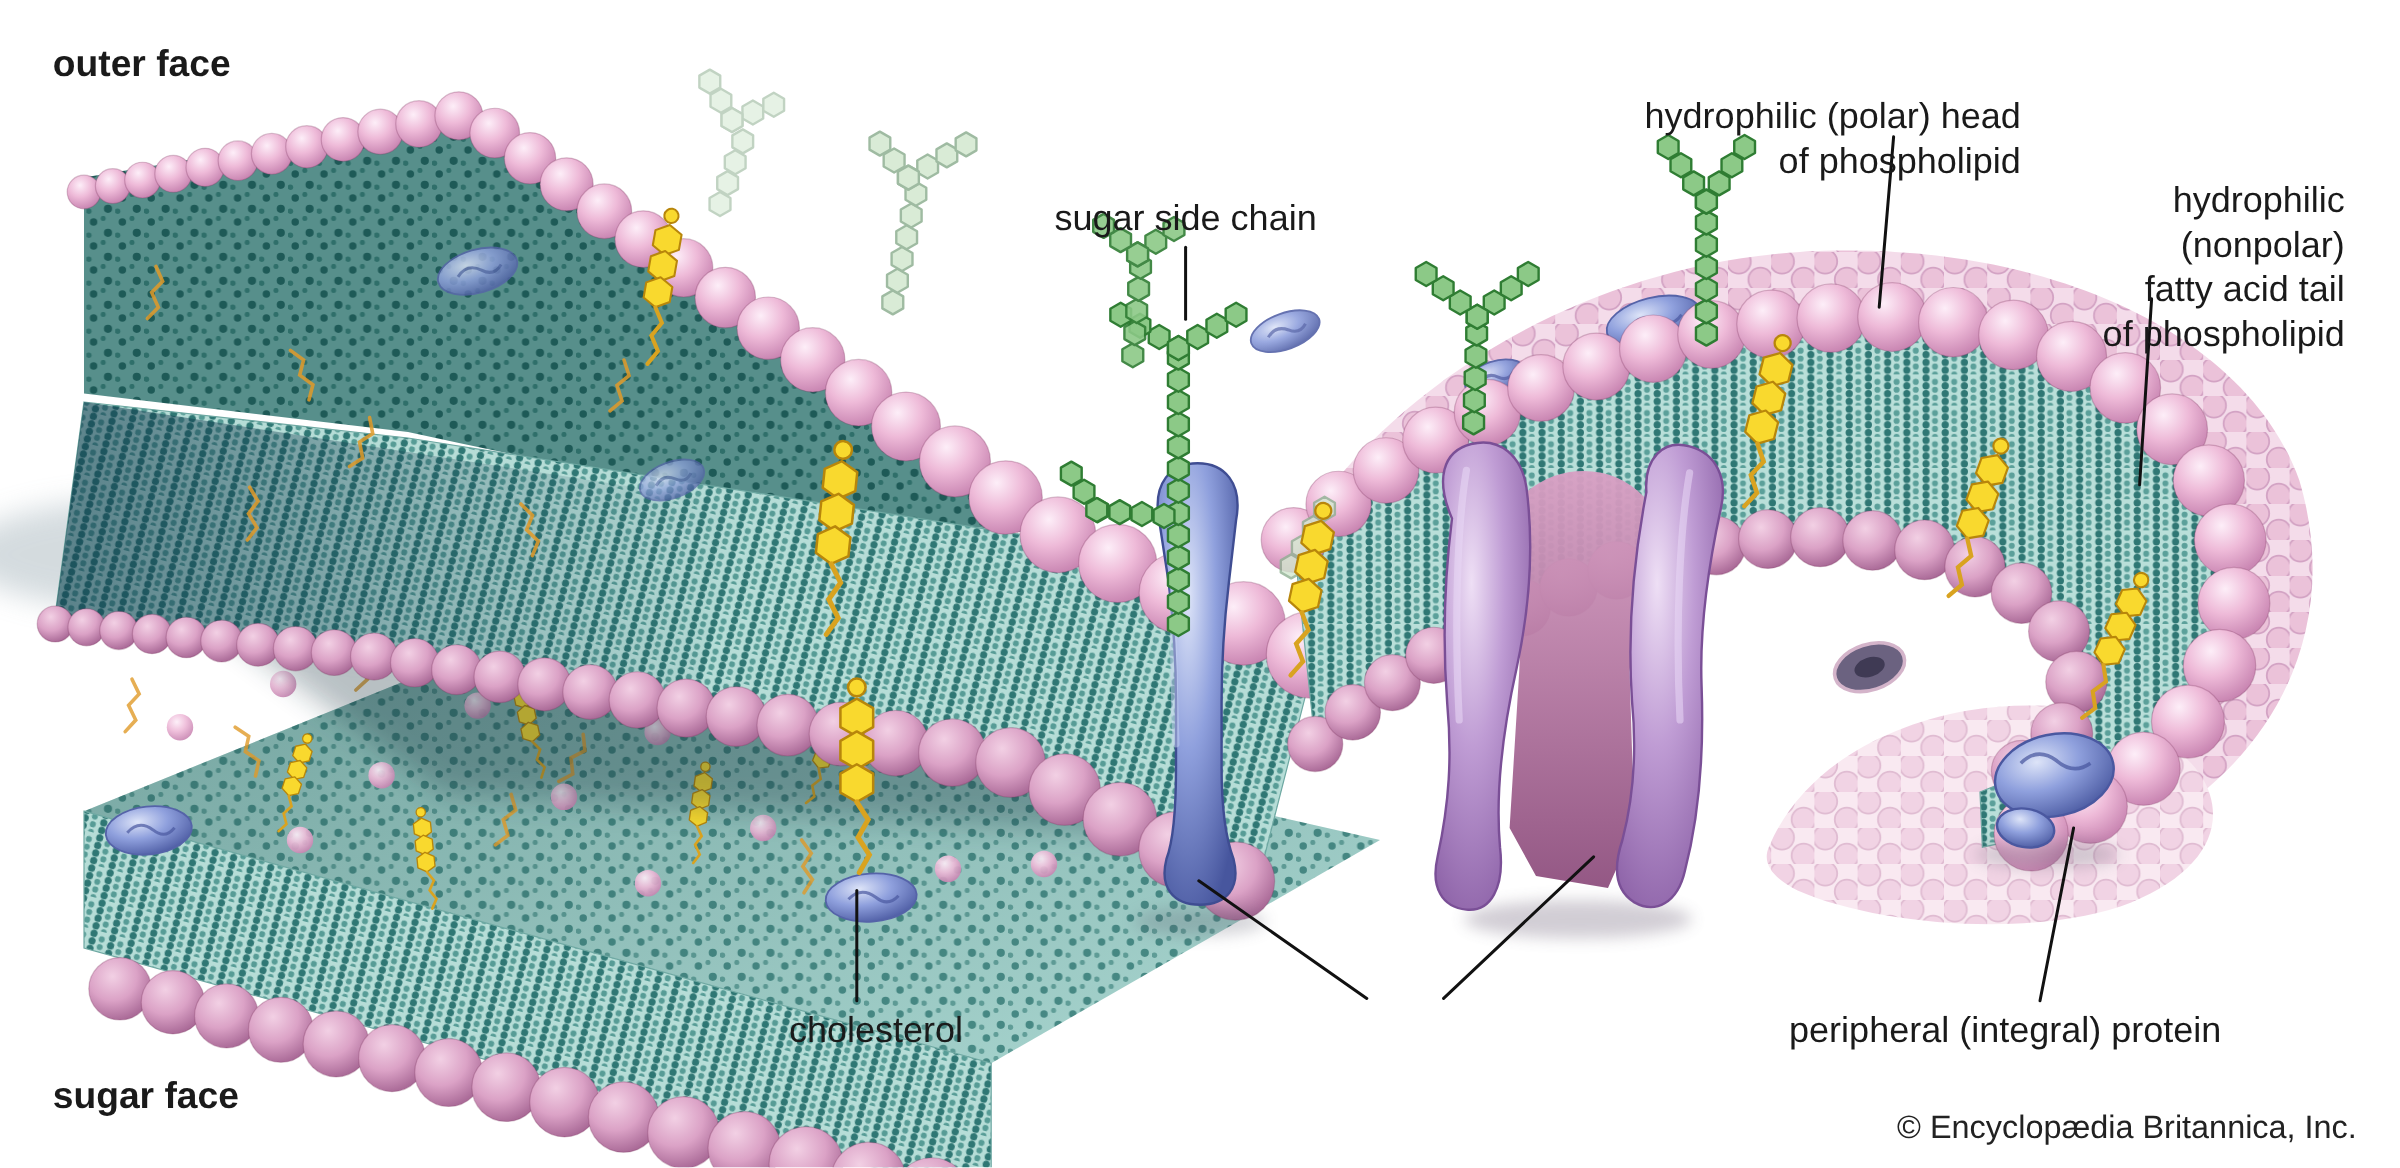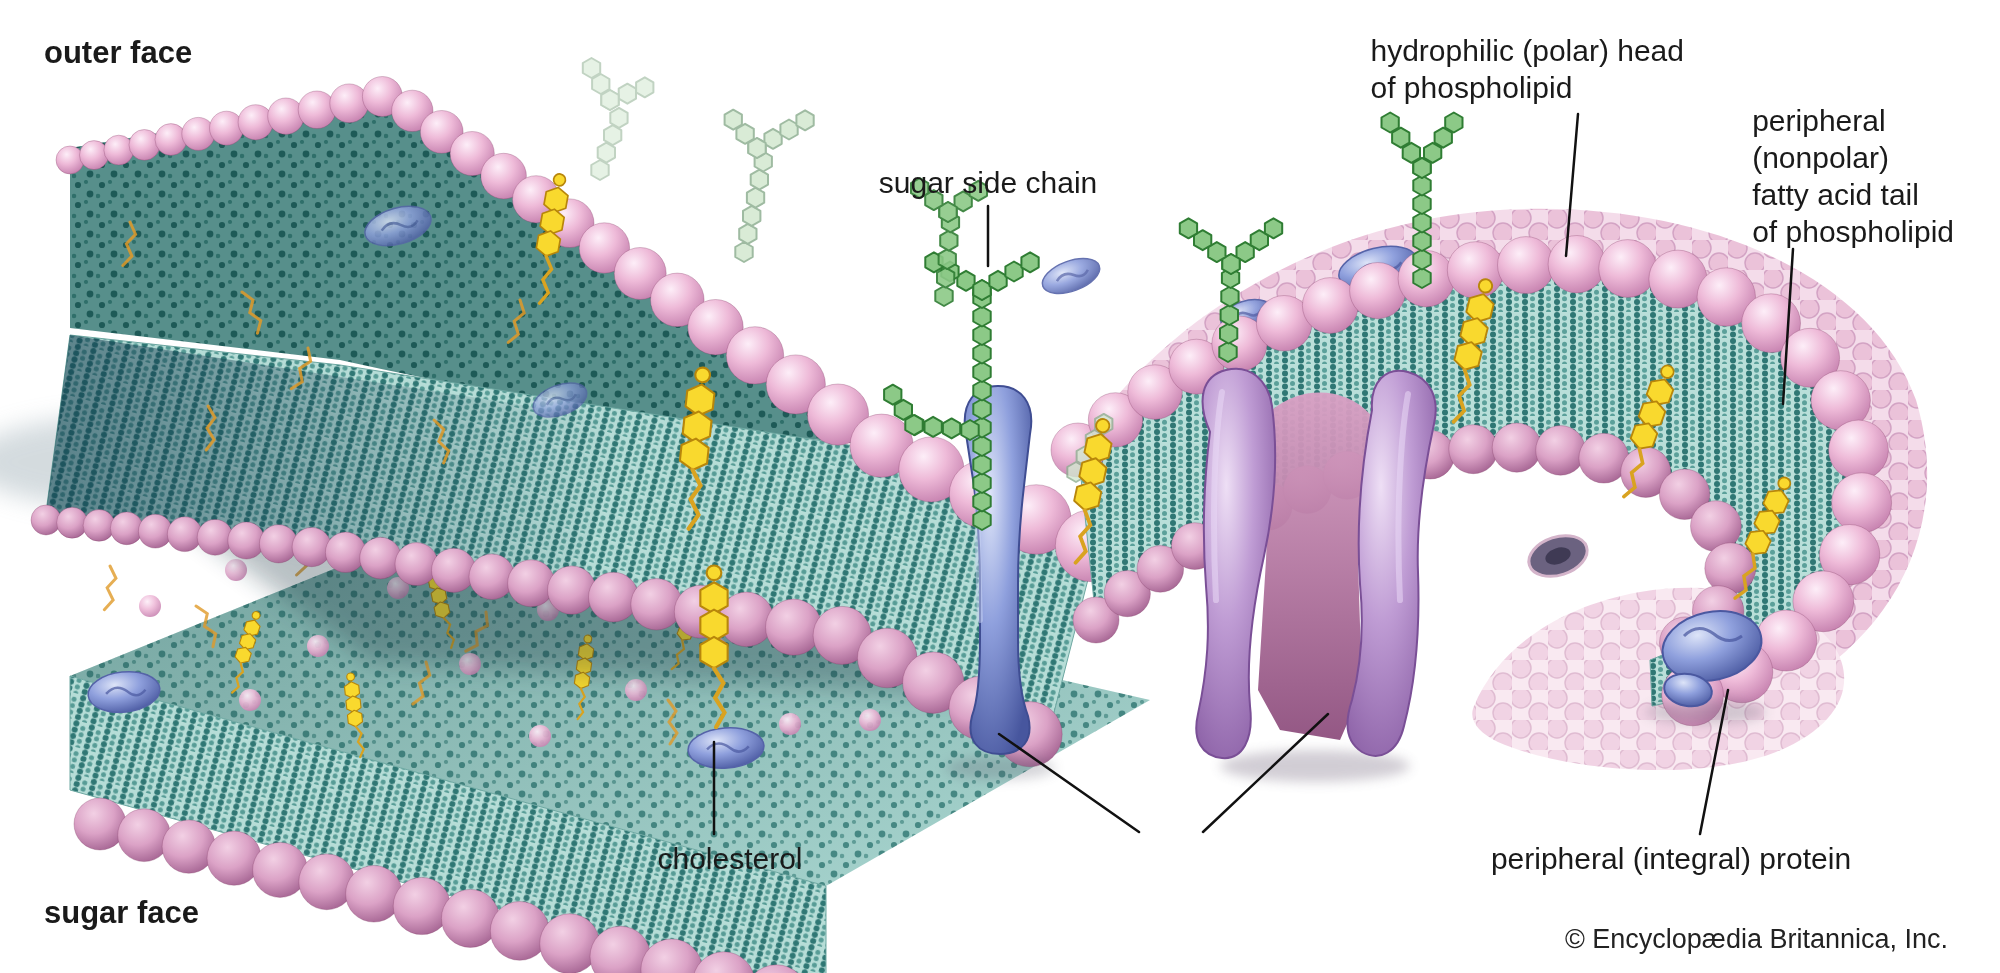--- a/index.html
+++ b/index.html
@@ -4,21 +4,21 @@
 <style>
   html,body{margin:0;padding:0;background:#ffffff;}
   .stage{
     position:relative;width:2000px;height:973px;background:#fff;overflow:hidden;
     font-family:"Liberation Sans",sans-serif;
   }
   .stage svg{position:absolute;left:0;top:0;}
   .lbl{position:absolute;font-size:30px;color:#1a1a1a;line-height:37px;white-space:nowrap;}
   .lbl.bold{font-weight:bold;font-size:31px;}
   .lbl.center{transform:translateX(-50%);text-align:right;}
-  .lbl.right{}
+  .lbl.right{text-align:right;margin-top:47px;}
   .credit{position:absolute;font-size:27px;color:#222;white-space:nowrap;}
 </style>
 </head>
 <body>
 
 <div class="stage">
   <svg id="membrane-svg" width="2000" height="973" viewBox="0 0 2000 973">
       <defs>
         <radialGradient id="gHead" cx="38%" cy="30%" r="78%">
           <stop offset="0%" stop-color="#fdeef8"></stop>
@@ -539,23 +539,23 @@
   <div class="lbl bold" style="left:44px;top:894px">sugar face</div>
 
   <div class="lbl center" style="left:988px;top:164px">sugar side chain</div>
 
   <div class="lbl right" style="right:316px;top:32px">
     <div>hydrophilic (polar) head</div>
     <div>of phospholipid</div>
   </div>
 
   <div class="lbl right" style="right:46px;top:102px">
-    <div>peripheral</div>
+    <div>hydrophilic</div>
     <div>(nonpolar)</div>
     <div>fatty acid tail</div>
     <div>of phospholipid</div>
   </div>
 
   <div class="lbl center" style="left:730px;top:840px">cholesterol</div>
   <div class="lbl center" style="left:1671px;top:840px">peripheral (integral) protein</div>
 
-  <div class="credit" style="right:52px;top:924px">© Encyclopædia Britannica, Inc.</div>
+  <div class="credit" style="right:36px;top:924px">© Encyclopædia Britannica, Inc.</div>
 </div>
 
 </body></html>

